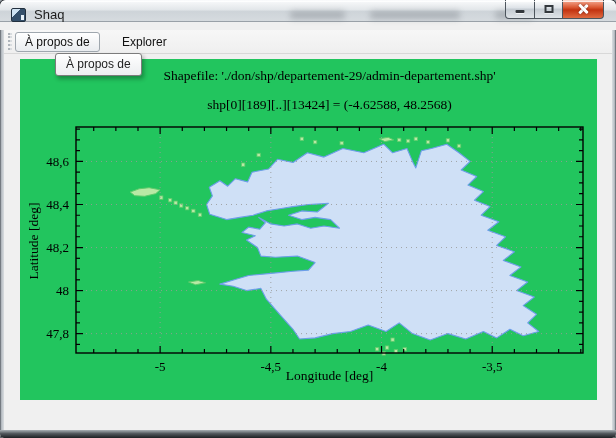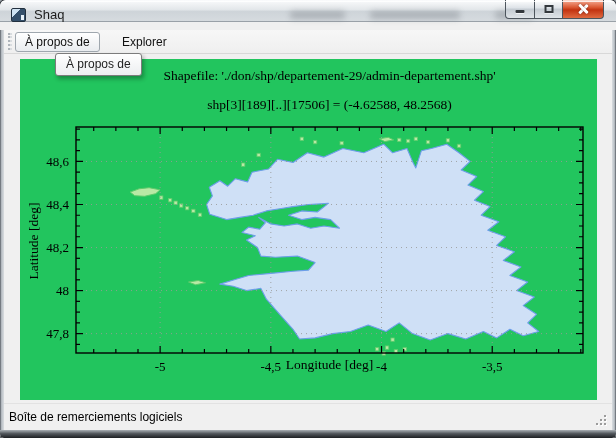--- a/index.html
+++ b/index.html
@@ -84,21 +84,21 @@
     border:1px solid #7c7c7c;border-radius:3px;
     background:linear-gradient(#ffffff,#eceef0);
     box-shadow:2px 3px 4px rgba(0,0,0,.3);
   }
   
   .content{position:absolute;left:4px;right:4px;top:55px;height:348px;background:#f0f0f0;}
   .panel{position:absolute;left:16px;top:4px;width:577px;height:341px;background:#22c55e;}
   .plot-title{position:absolute;left:56px;width:507px;text-align:center;font-family:"Liberation Serif",serif;font-size:13.5px;color:#000;}
   .plot-title.l1{top:9px;}
   .plot-title.l2{top:38px;}
-  .xlabel{position:absolute;left:56px;top:298px;width:507px;text-align:center;font-family:"Liberation Serif",serif;font-size:13.5px;color:#000;}
+  .xlabel{position:absolute;left:56px;top:309px;width:507px;text-align:center;font-family:"Liberation Serif",serif;font-size:13.5px;color:#000;}
   .ylabel{position:absolute;left:-86px;top:174px;width:200px;text-align:center;transform:rotate(-90deg);font-family:"Liberation Serif",serif;font-size:13.5px;color:#000;}
   svg text{font-family:"Liberation Serif",serif;font-size:13px;fill:#000;}
   
   .statusbar{
     position:absolute;left:4px;right:4px;bottom:8px;height:27px;
     background:#f0f0f0;border-top:1px solid #e2e2e2;
   }
   .status-text{position:absolute;left:5px;top:6px;font-size:12px;color:#000;}
   .size-grip{position:absolute;right:6px;bottom:5px;width:12px;height:12px;}
   .size-grip i{position:absolute;width:2px;height:2px;background:#9b9b9b;box-shadow:1px 1px 0 #fdfdfd;}
@@ -143,21 +143,21 @@
     <div class="toolbar-grip"></div>
     <div class="tool-btn">À propos de</div>
     <div class="tool-btn2">Explorer</div>
   </div>
 
   <div class="qtooltip">À propos de</div>
 
   <div class="content">
     <div class="panel">
       <div class="plot-title l1">Shapefile: './don/shp/departement-29/admin-departement.shp'</div>
-      <div class="plot-title l2">shp[3][189][..][17506] = (-4.62588, 48.2568)</div>
+      <div class="plot-title l2">shp[0][189][..][13424] = (-4.62588, 48.2568)</div>
       <svg id="plot-svg" width="577" height="341" viewBox="0 0 577 341">
           <polygon points="189.7,155.2 186.6,145.5 192.4,136.9 189.3,128.3 199.9,121.8 207.7,127.2 215.4,119.7 227.6,122.9 232.0,113.2 248.6,110.0 257.5,100.3 273.0,103.5 287.4,93.8 304.0,98.1 322.8,89.5 343.8,93.8 363.7,85.2 372.6,93.8 387.0,89.5 392.5,102.4 395.8,108.9 401.4,91.7 411.3,89.5 426.8,85.2 439.0,93.8 450.1,102.4 441.2,111.0 456.7,117.5 447.9,126.1 463.4,132.6 454.5,141.2 470.0,147.6 461.2,156.2 478.9,162.7 467.8,171.3 485.5,177.8 476.7,186.4 494.4,192.8 483.3,201.4 501.0,207.9 489.9,216.5 507.7,223.0 496.6,231.6 514.3,238.0 503.2,246.6 516.5,255.3 507.7,263.9 518.7,272.5 503.2,276.8 489.9,270.3 476.7,278.9 463.4,272.5 445.7,280.0 427.9,274.6 410.2,281.1 392.5,274.6 379.2,263.9 366.0,272.5 348.2,266.0 330.5,272.5 312.8,274.6 295.1,278.9 279.6,280.0 273.0,270.3 259.7,255.3 246.4,240.2 240.9,229.4 226.5,231.6 213.2,227.3 199.9,225.1 214.3,220.8 228.7,216.5 250.8,214.4 273.0,212.2 288.5,211.1 295.1,203.6 277.4,197.1 255.3,198.2 240.9,197.1 237.5,188.5 226.5,181.0 235.3,176.7 222.0,173.5 228.7,168.1 239.8,170.2 245.3,163.8 238.7,158.4 250.8,164.9 264.1,167.0 277.4,164.9 290.7,169.2 304.0,167.0 319.5,169.2 310.6,160.6 295.1,158.4 281.8,160.6 268.5,156.2 281.8,151.9 297.3,153.0 308.4,144.4 288.5,145.5 273.0,147.6 259.7,149.8 246.4,151.9 233.1,156.2 219.8,158.4 206.6,160.6" fill="#cfe0f6" stroke="#6d9ee9" stroke-width="1.1" stroke-linejoin="round"></polygon>
           <polygon points="110.2,133.0 119.1,129.8 129.1,128.7 140.1,130.8 135.7,134.7 124.6,137.3 114.7,136.7" fill="#b9e9a5" stroke="#5ecb6b" stroke-width="1" stroke-linejoin="round"></polygon>
           <polygon points="168.5,223.0 178.2,221.5 185.5,223.8 175.6,225.8" fill="#b9e9a5" stroke="#5ecb6b" stroke-width="1" stroke-linejoin="round"></polygon>
           <polygon points="359.3,79.8 368.2,78.3 373.7,80.9 364.8,82.6" fill="#b9e9a5" stroke="#5ecb6b" stroke-width="1" stroke-linejoin="round"></polygon>
           <rect x="139.5379912663755" y="136.89809523809453" width="3.4" height="3.4" fill="#b9e9a5" stroke="#5ecb6b" stroke-width="0.8"></rect>
           <rect x="148.39388646288208" y="139.4809523809518" width="3.4" height="3.4" fill="#b9e9a5" stroke="#5ecb6b" stroke-width="0.8"></rect>
           <rect x="153.92882096069874" y="142.06380952380903" width="3.4" height="3.4" fill="#b9e9a5" stroke="#5ecb6b" stroke-width="0.8"></rect>
           <rect x="159.4637554585152" y="144.86190476190387" width="3.4" height="3.4" fill="#b9e9a5" stroke="#5ecb6b" stroke-width="0.8"></rect>
           <rect x="165.44148471615716" y="147.44476190476112" width="3.4" height="3.4" fill="#b9e9a5" stroke="#5ecb6b" stroke-width="0.8"></rect>
@@ -286,25 +286,14 @@
           <text x="49" y="149.98571428571438" text-anchor="end">48,4</text>
           <text x="49" y="193.03333333333262" text-anchor="end">48,2</text>
           <text x="49" y="236.0809523809524" text-anchor="end">48</text>
           <text x="49" y="279.1285714285722" text-anchor="end">47,8</text>
         </svg>
       <div class="xlabel">Longitude [deg]</div>
       <div class="ylabel">Latitude [deg]</div>
     </div>
   </div>
 
-  <div class="statusbar">
-    <div class="status-text">Boîte de remerciements logiciels</div>
-    <div class="size-grip">
-        <i></i>
-        <i></i>
-        <i></i>
-        <i></i>
-        <i></i>
-        <i></i>
-      </div>
-  </div>
 
 </div>
 
 </body></html>

